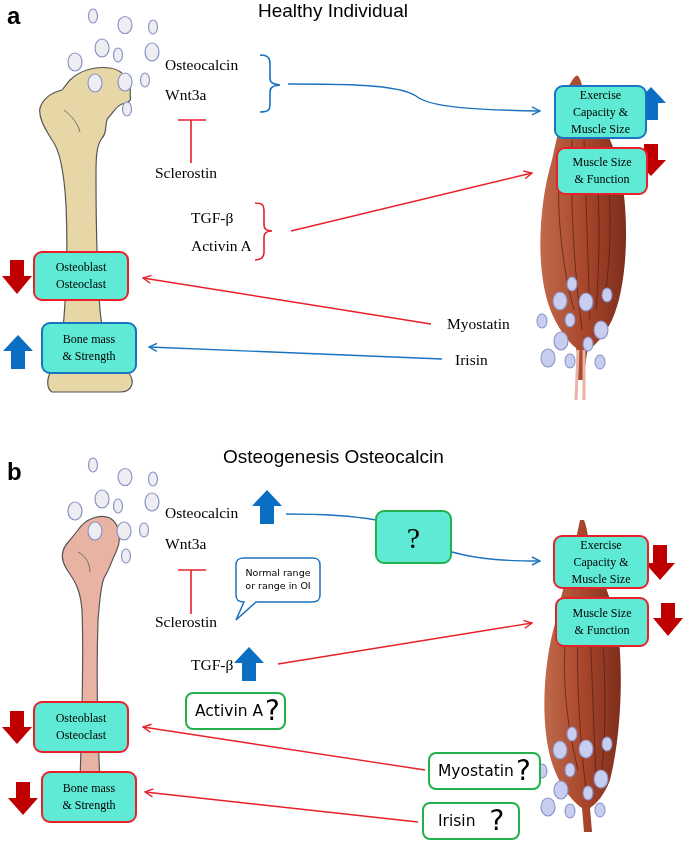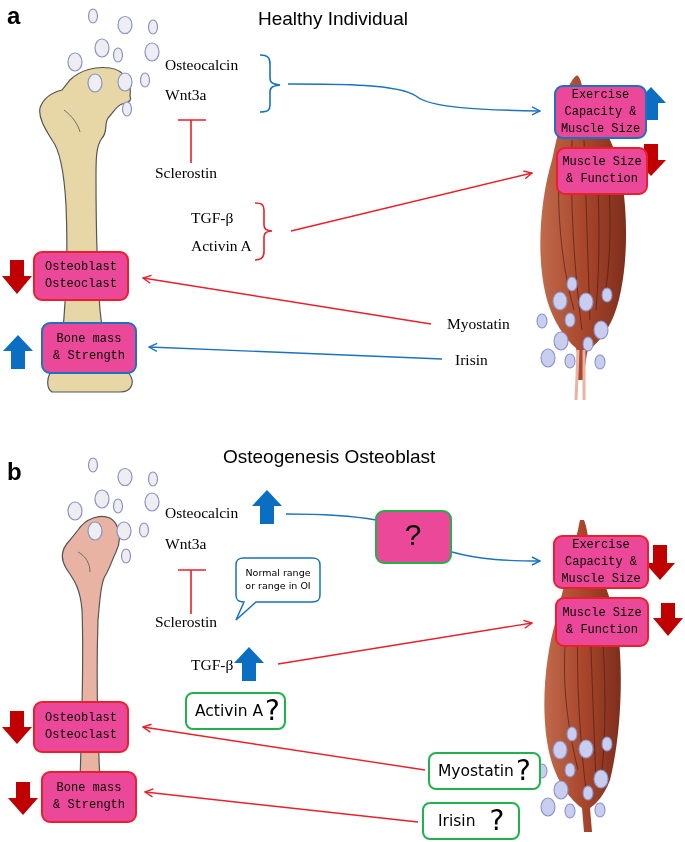--- a/index.html
+++ b/index.html
@@ -2,23 +2,23 @@
 <html><head>
 <meta charset="utf-8">
 <style>
   html, body { margin: 0; padding: 0; background: #ffffff; }
   #canvas { position: relative; width: 685px; height: 842px; overflow: hidden; background: #fff;
             font-family: "Liberation Sans", sans-serif; }
   svg#art { position: absolute; left: 0; top: 0; }
   .panel-letter { position: absolute; font-weight: bold; font-size: 24px; color: #000; }
   .panel-title { position: absolute; font-size: 19px; color: #000; white-space: nowrap; }
   .lbl { position: absolute; font-size: 15.5px; color: #000; white-space: nowrap; font-family: Liberation Serif, serif; }
-  .box { position: absolute; background: #ec4899; border-radius: 9px; border: 2px solid; box-sizing: border-box;
+  .box { position: absolute; background: #5eead4; border-radius: 9px; border: 2px solid; box-sizing: border-box;
          display: flex; flex-direction: column; align-items: center; justify-content: center;
-         font-family: Liberation Mono, monospace; font-size: 12px; line-height: 17px; color: #000; text-align: center; }
+         font-family: Liberation Serif, serif; font-size: 12px; line-height: 17px; color: #000; text-align: center; }
   .box.red { border-color: #e8202a; }
   .box.blue { border-color: #1a72c0; }
   .box.green { border-color: #22b14c; }
   .box.q { font-size: 30px; }
   .greenlbl { position: absolute; background: #fff; border: 2px solid #22b14c; border-radius: 8px; box-sizing: border-box;
               display: flex; align-items: center; font-family: "DejaVu Sans", sans-serif; font-size: 15.5px; color: #000; white-space: nowrap; padding-left: 8px; }
   .greenlbl .qm { font-size: 28px; margin-left: 2px; line-height: 1; }
   .callout { position: absolute; font-family: "DejaVu Sans", sans-serif; font-size: 9.5px; line-height: 13px; text-align: center; color: #000; }
 </style>
 </head>
@@ -152,21 +152,21 @@
     <path d="M267,490 L282,506 L274,506 L274,524 L260,524 L260,506 L252,506 Z" fill="#0a6fc2"></path>
     <path d="M249,647 L264,663 L256,663 L256,681 L242,681 L242,663 L234,663 Z" fill="#0a6fc2"></path>
     <path d="M653,545 L667,545 L667,563 L675,563 L660,580 L645,563 L653,563 Z" fill="#c00000"></path>
     <path d="M661,603 L675,603 L675,618 L683,618 L668,636 L653,618 L661,618 Z" fill="#c00000"></path>
     <path d="M10,711 L24,711 L24,727 L32,727 L17,744 L2,727 L10,727 Z" fill="#c00000"></path>
     <path d="M16,782 L30,782 L30,798 L38,798 L23,815 L8,798 L16,798 Z" fill="#c00000"></path>
   </g>
 </svg>
 
 <div class="panel-letter" style="left:7px;top:2px;">a</div>
-<div class="panel-title" style="left:258px;top:8px;text-align:right;">Healthy Individual</div>
+<div class="panel-title" style="left:258px;top:0px;text-align:right;">Healthy Individual</div>
 
 <div class="lbl" style="left:165px;top:56px;">Osteocalcin</div>
 <div class="lbl" style="left:165px;top:86px;">Wnt3a</div>
 <div class="lbl" style="left:155px;top:164px;">Sclerostin</div>
 <div class="lbl" style="left:191px;top:209px;">TGF-β</div>
 <div class="lbl" style="left:191px;top:237px;">Activin A</div>
 <div class="lbl" style="left:447px;top:315px;">Myostatin</div>
 <div class="lbl" style="left:455px;top:351px;">Irisin</div>
 
 <div class="box blue" style="left:554px;top:85px;width:93px;height:54px;">
@@ -181,21 +181,21 @@
 <div class="box red" style="left:33px;top:251px;width:96px;height:50px;">
   <span>Osteoblast</span>
   <span>Osteoclast</span>
 </div>
 <div class="box blue" style="left:41px;top:322px;width:96px;height:52px;">
   <span>Bone mass</span>
   <span>&amp; Strength</span>
 </div>
 
 <div class="panel-letter" style="left:7px;top:458px;">b</div>
-<div class="panel-title" style="left:223px;top:446px;">Osteogenesis Osteoblast</div>
+<div class="panel-title" style="left:223px;top:446px;">Osteogenesis Osteocalcin</div>
 
 <div class="lbl" style="left:165px;top:504px;">Osteocalcin</div>
 <div class="lbl" style="left:165px;top:535px;">Wnt3a</div>
 <div class="lbl" style="left:155px;top:613px;">Sclerostin</div>
 <div class="callout" style="left:238px;top:566px;width:80px;">
   <div>Normal range</div>
   <div>or range in OI</div>
 </div>
 
 <div class="box green q" style="left:375px;top:510px;width:77px;height:54px;">

